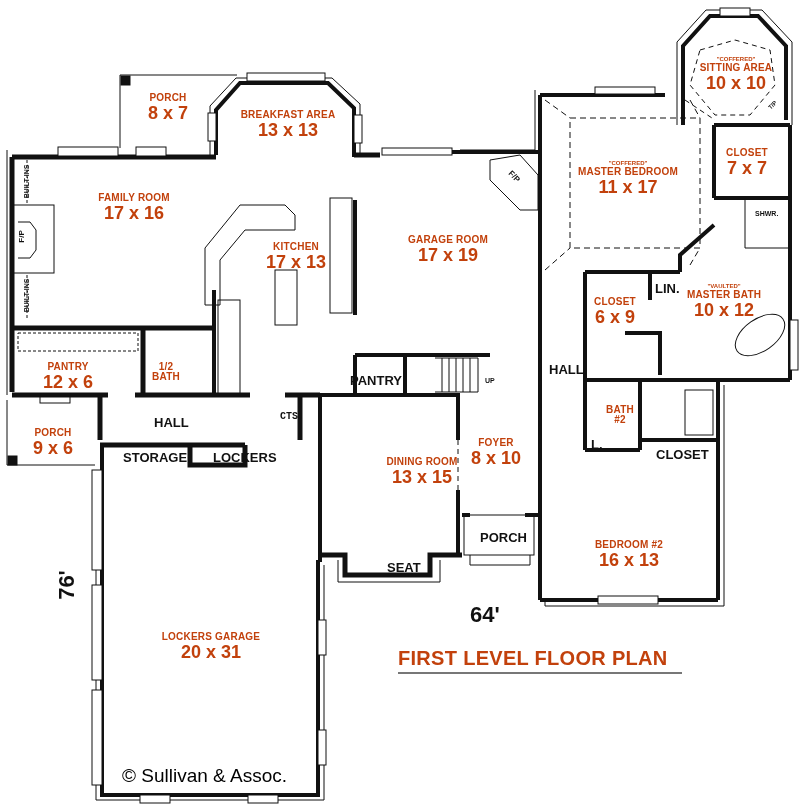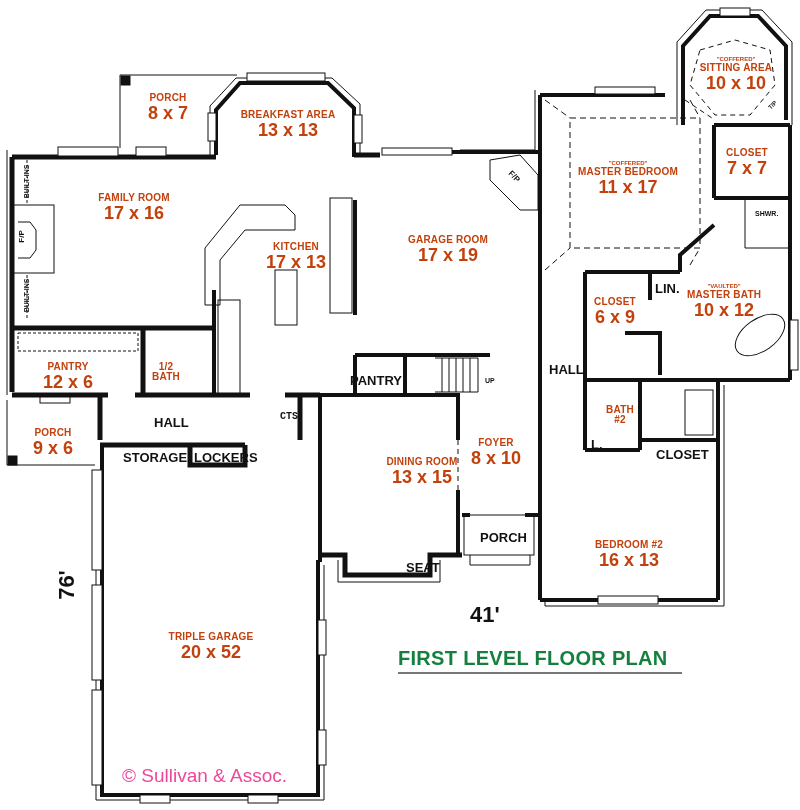--- a/index.html
+++ b/index.html
@@ -5,23 +5,23 @@
   html, body { margin:0; padding:0; background:#ffffff; }
   body { width:800px; height:810px; position:relative; overflow:hidden; font-family:"Liberation Sans", sans-serif; }
   #plan { position:absolute; left:0; top:0; width:800px; height:810px; }
   .lbl { position:absolute; text-align:center; color:#c2410c; font-weight:bold; line-height:1; white-space:nowrap; transform:translateX(-50%); }
   .lbl .n { display:block; font-size:10px; letter-spacing:0.2px; }
   .lbl .d { display:block; font-size:18px; margin-top:1px; }
   .lbl .c { display:block; font-size:6px; margin-bottom:1px; }
   .small { position:absolute; font-weight:bold; font-size:13px; color:#111; white-space:nowrap; }
   .vert { position:absolute; font-weight:bold; font-size:7px; color:#111; transform:rotate(-90deg); transform-origin:center; white-space:nowrap; }
   .dim { position:absolute; font-weight:bold; font-size:22px; color:#111; }
-  .title { position:absolute; left:398px; top:647px; font-weight:bold; font-size:20px; color:#15803d; letter-spacing:0.3px; }
+  .title { position:absolute; left:398px; top:647px; font-weight:bold; font-size:20px; color:#c2410c; letter-spacing:0.3px; }
   .title-underline { position:absolute; left:398px; top:672px; width:284px; height:2px; background:#777; }
-  .copyright { position:absolute; left:122px; top:765px; font-size:19px; color:#ec4899; }
+  .copyright { position:absolute; left:122px; top:765px; font-size:19px; color:#000000; }
 </style>
 </head>
 <body>
 
 <svg id="plan" viewBox="0 0 800 810" xmlns="http://www.w3.org/2000/svg">
   <g fill="none" stroke="#111">
 
     <g stroke-width="1">
       <path d="M120 148 V75 H237"></path>
       <rect x="121" y="76" width="9" height="9" fill="#111"></rect>
@@ -273,40 +273,40 @@
 </div>
 <div class="lbl" style="left:629px;top:540px;">
   <span class="n">BEDROOM #2</span>
     <span class="d">16 x 13</span>
 </div>
 <div class="lbl" style="left:620px;top:405px;">
   <span class="n">BATH</span>
     <span class="n">#2</span>
 </div>
 <div class="lbl" style="left:211px;top:632px;">
-  <span class="n">TRIPLE GARAGE</span>
-    <span class="d">20 x 52</span>
+  <span class="n">LOCKERS GARAGE</span>
+    <span class="d">20 x 31</span>
 </div>
 
 <span class="small" style="left:154px;top:415px;">HALL</span>
 <span class="small" style="left:549px;top:362px;">HALL</span>
 <span class="small" style="left:123px;top:450px;">STORAGE</span>
-<span class="small" style="left:194px;top:450px;">LOCKERS</span>
+<span class="small" style="left:194px;top:450px;padding-left:19px;">LOCKERS</span>
 <span class="small" style="left:280px;top:411px;font-size:10px;font-family:Liberation Mono, monospace;">CTS.</span>
 <span class="small" style="left:350px;top:373px;">PANTRY</span>
 <span class="small" style="left:485px;top:377px;font-size:7px;">UP</span>
 <span class="small" style="left:480px;top:530px;">PORCH</span>
-<span class="small" style="left:392px;top:560px;padding-left:14px;">SEAT</span>
+<span class="small" style="left:373px;top:560px;padding-left:14px;">SEAT</span>
 <span class="small" style="left:656px;top:447px;">CLOSET</span>
 <span class="small" style="left:655px;top:281px;">LIN.</span>
 <span class="small" style="left:591px;top:437px;">L.</span>
 <span class="small" style="left:755px;top:210px;font-size:7px;">SHWR.</span>
 <span class="small" style="left:15px;top:232px;font-size:8px;transform:rotate(-90deg);">F/P</span>
 <span class="small" style="left:508px;top:172px;font-size:8px;transform:rotate(45deg);">F/P</span>
 <span class="vert" style="left:10px;top:178px;">BUILT-INS</span>
 <span class="vert" style="left:10px;top:292px;">BUILT-INS</span>
 <span class="small" style="left:768px;top:102px;font-size:6px;transform:rotate(-45deg);">T/P</span>
 
-<span class="dim" style="left:470px;top:602px;">41'</span>
+<span class="dim" style="left:470px;top:602px;">64'</span>
 <span class="dim" style="left:52px;top:572px;transform:rotate(-90deg);">76'</span>
 <div class="title">FIRST LEVEL FLOOR PLAN</div>
 <div class="title-underline"></div>
 <div class="copyright">© Sullivan &amp; Assoc.</div>
 
 </body></html>

